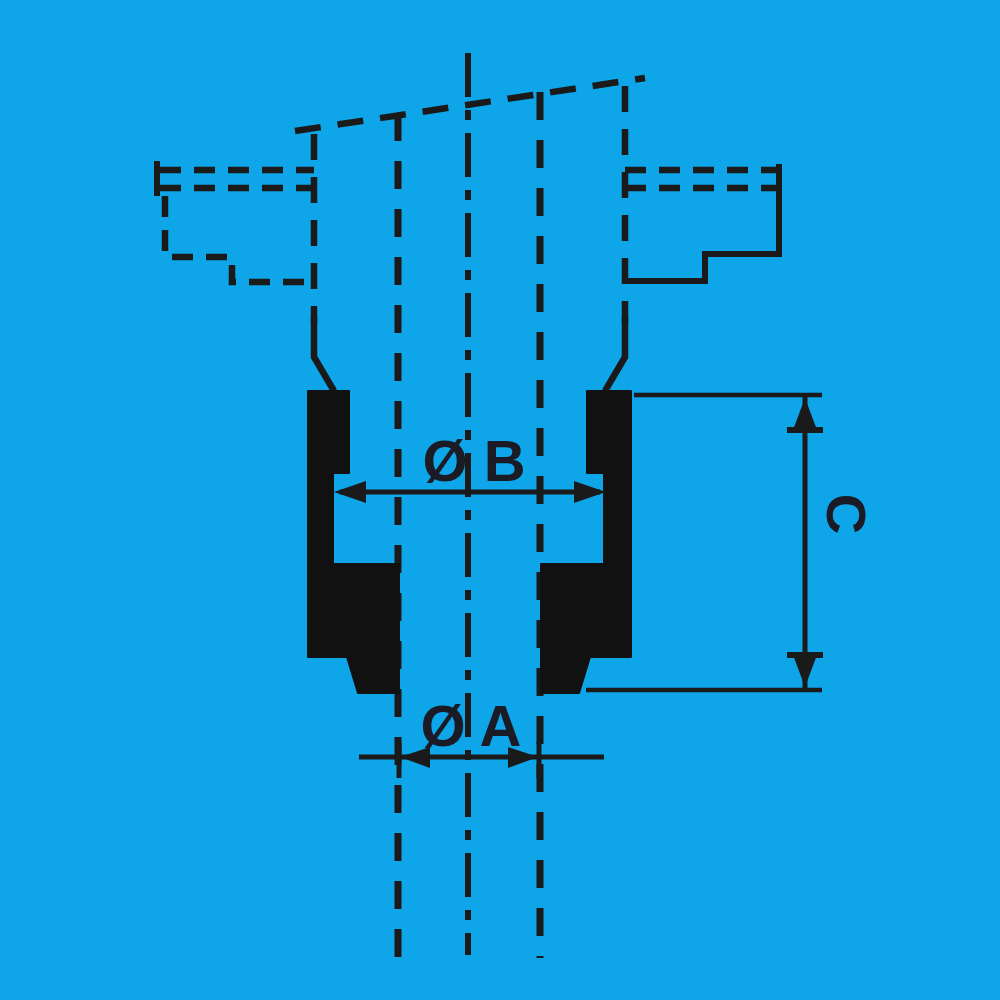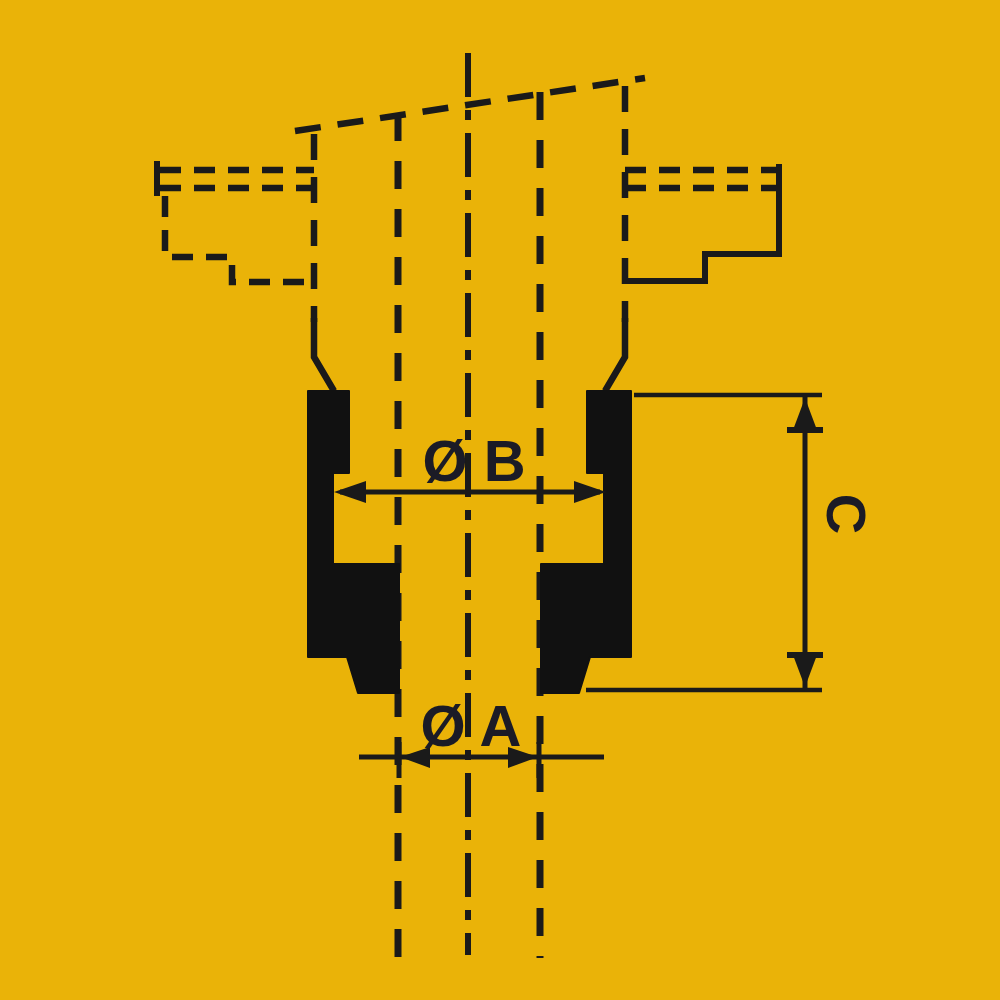--- a/index.html
+++ b/index.html
@@ -4,21 +4,21 @@
 <style>
   html, body {
     margin: 0;
     padding: 0;
     background: #ffffff;
   }
   .stage {
     width: 1000px;
     height: 1000px;
     position: relative;
-    background: #eab308;
+    background: #0ea5e9;
     overflow: hidden;
   }
   svg { display: block; }
   .ln-solid  { stroke: #1a1a1a; fill: none; stroke-width: 6.5; }
   .ln-dash   { stroke: #1a1a1a; fill: none; stroke-width: 6.5; stroke-dasharray: 26 17; }
   .ln-wing   { stroke: #1a1a1a; fill: none; stroke-width: 6.5; stroke-dasharray: 21 13; }
   .ln-cable  { stroke: #1a1a1a; fill: none; stroke-width: 7;   stroke-dasharray: 28 20; }
   .ln-center { stroke: #1a1a1a; fill: none; stroke-width: 6;   stroke-dasharray: 44 13 10 13; }
   .ln-dim    { stroke: #1a1a1a; fill: none; stroke-width: 5; }
   .ln-ext    { stroke: #1a1a1a; fill: none; stroke-width: 4.5; }

